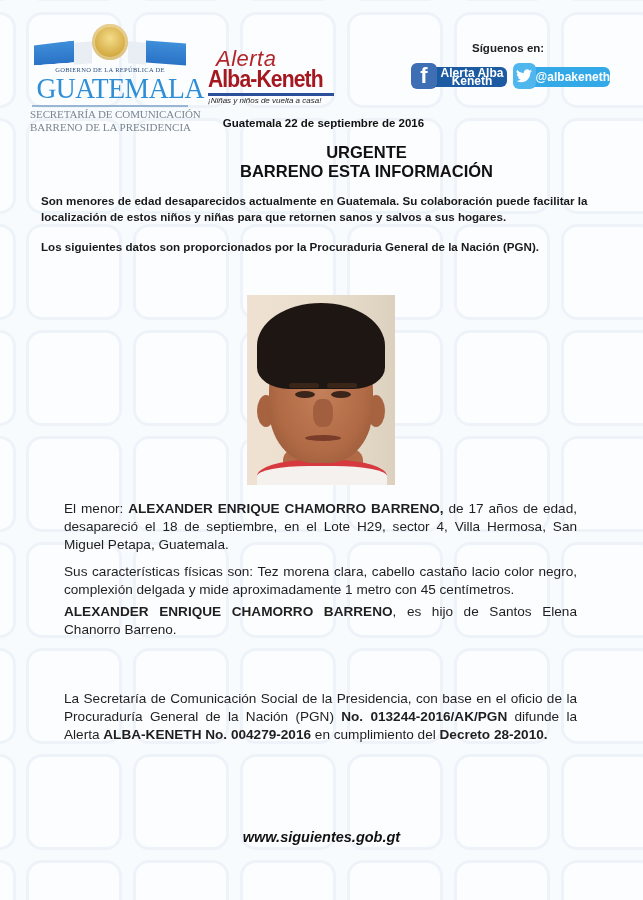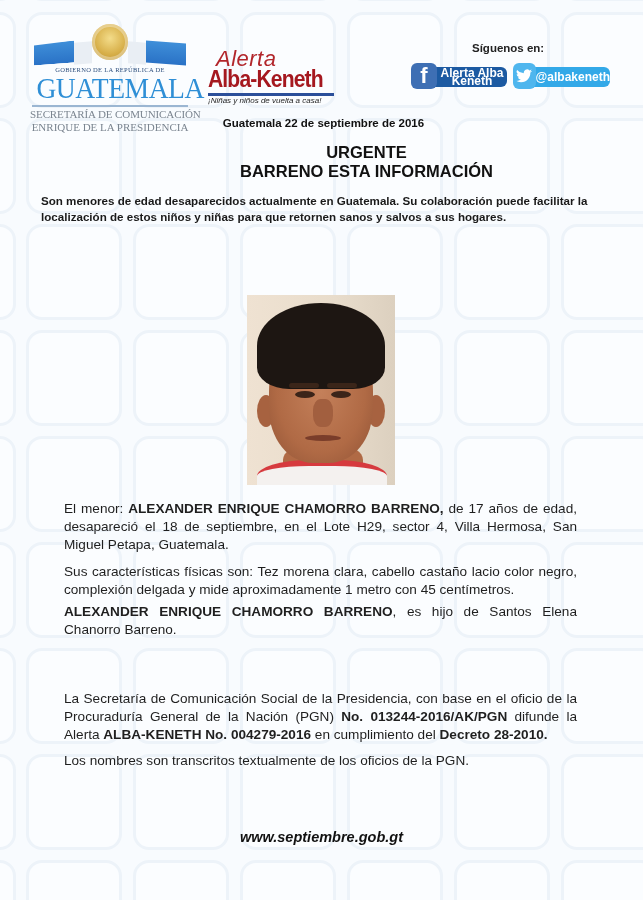--- a/index.html
+++ b/index.html
@@ -259,21 +259,21 @@
   <div class="gov-logo">
     <div class="flag left"></div>
     <div class="flag left2"></div>
     <div class="emblem"></div>
     <div class="flag right2"></div>
     <div class="flag right"></div>
     <div class="gob-line">GOBIERNO DE LA REPÚBLICA DE</div>
     <div class="country">GUATEMALA</div>
     <div class="rule"></div>
     <div class="sec-line l1">SECRETARÍA DE COMUNICACIÓN</div>
-    <div class="sec-line l2">ENRIQUE DE LA PRESIDENCIA</div>
+    <div class="sec-line l2">BARRENO DE LA PRESIDENCIA</div>
   </div>
 
   <div class="ak-logo">
     <div class="alerta">Alerta</div>
     <div class="alba">Alba-Keneth</div>
     <div class="bar"></div>
     <div class="tagline">¡Niñas y niños de vuelta a casa!</div>
   </div>
 
   <div class="follow-title">Síguenos en:</div>
@@ -293,20 +293,21 @@
     <span class="lbl">@albakeneth</span>
   </div>
 
   <div class="date">Guatemala 22 de septiembre de 2016</div>
   <div class="urgent">
     <div>URGENTE</div>
     <div>BARRENO ESTA INFORMACIÓN</div>
   </div>
 
   <div class="intro p1">Son menores de edad desaparecidos actualmente en Guatemala. Su colaboración puede facilitar la localización de estos niños y niñas para que retornen sanos y salvos a sus hogares.</div>
+  <div class="intro p2">Los siguientes datos son proporcionados por la Procuraduria General de la Nación (PGN).</div>
 
   <div class="photo" title="Fotografía de Alexander Enrique Chamorro Barreno">
     <div class="wall"></div>
     <div class="neck"></div>
     <div class="shirt"></div>
     <div class="ear l"></div>
     <div class="ear r"></div>
     <div class="face"></div>
     <div class="hair"></div>
     <div class="brow l"></div>
@@ -319,16 +320,15 @@
 
   <div class="body-p bp1"><span>El menor: </span><b>ALEXANDER ENRIQUE CHAMORRO BARRENO,</b><span> de 17 años de edad, desapareció el 18 de septiembre, en el Lote H29, sector 4, Villa Hermosa, San Miguel Petapa, Guatemala.</span></div>
 
   <div class="body-p bp2">Sus características físicas son: Tez morena clara, cabello castaño lacio color negro, complexión delgada y mide aproximadamente 1 metro con 45 centímetros.</div>
 
   <div class="body-p bp3"><b>ALEXANDER ENRIQUE CHAMORRO BARRENO</b><span>, es hijo de Santos Elena Chanorro Barreno.</span></div>
 
 
   <div class="body-p bp5"><span>La Secretaría de Comunicación Social de la Presidencia, con base en el oficio de la Procuraduría General de la Nación (PGN) </span><b>No. 013244-2016/AK/PGN</b><span> difunde la Alerta </span><b>ALBA-KENETH No. 004279-2016</b><span> en cumplimiento del </span><b>Decreto 28-2010.</b></div>
 
-  <div class="body-p bp6">Los nombres son transcritos textualmente de los oficios de la PGN.</div>
-
-  <div class="website">www.septiembre.gob.gt</div>
+
+  <div class="website">www.siguientes.gob.gt</div>
 </div>
 
 </body></html>

